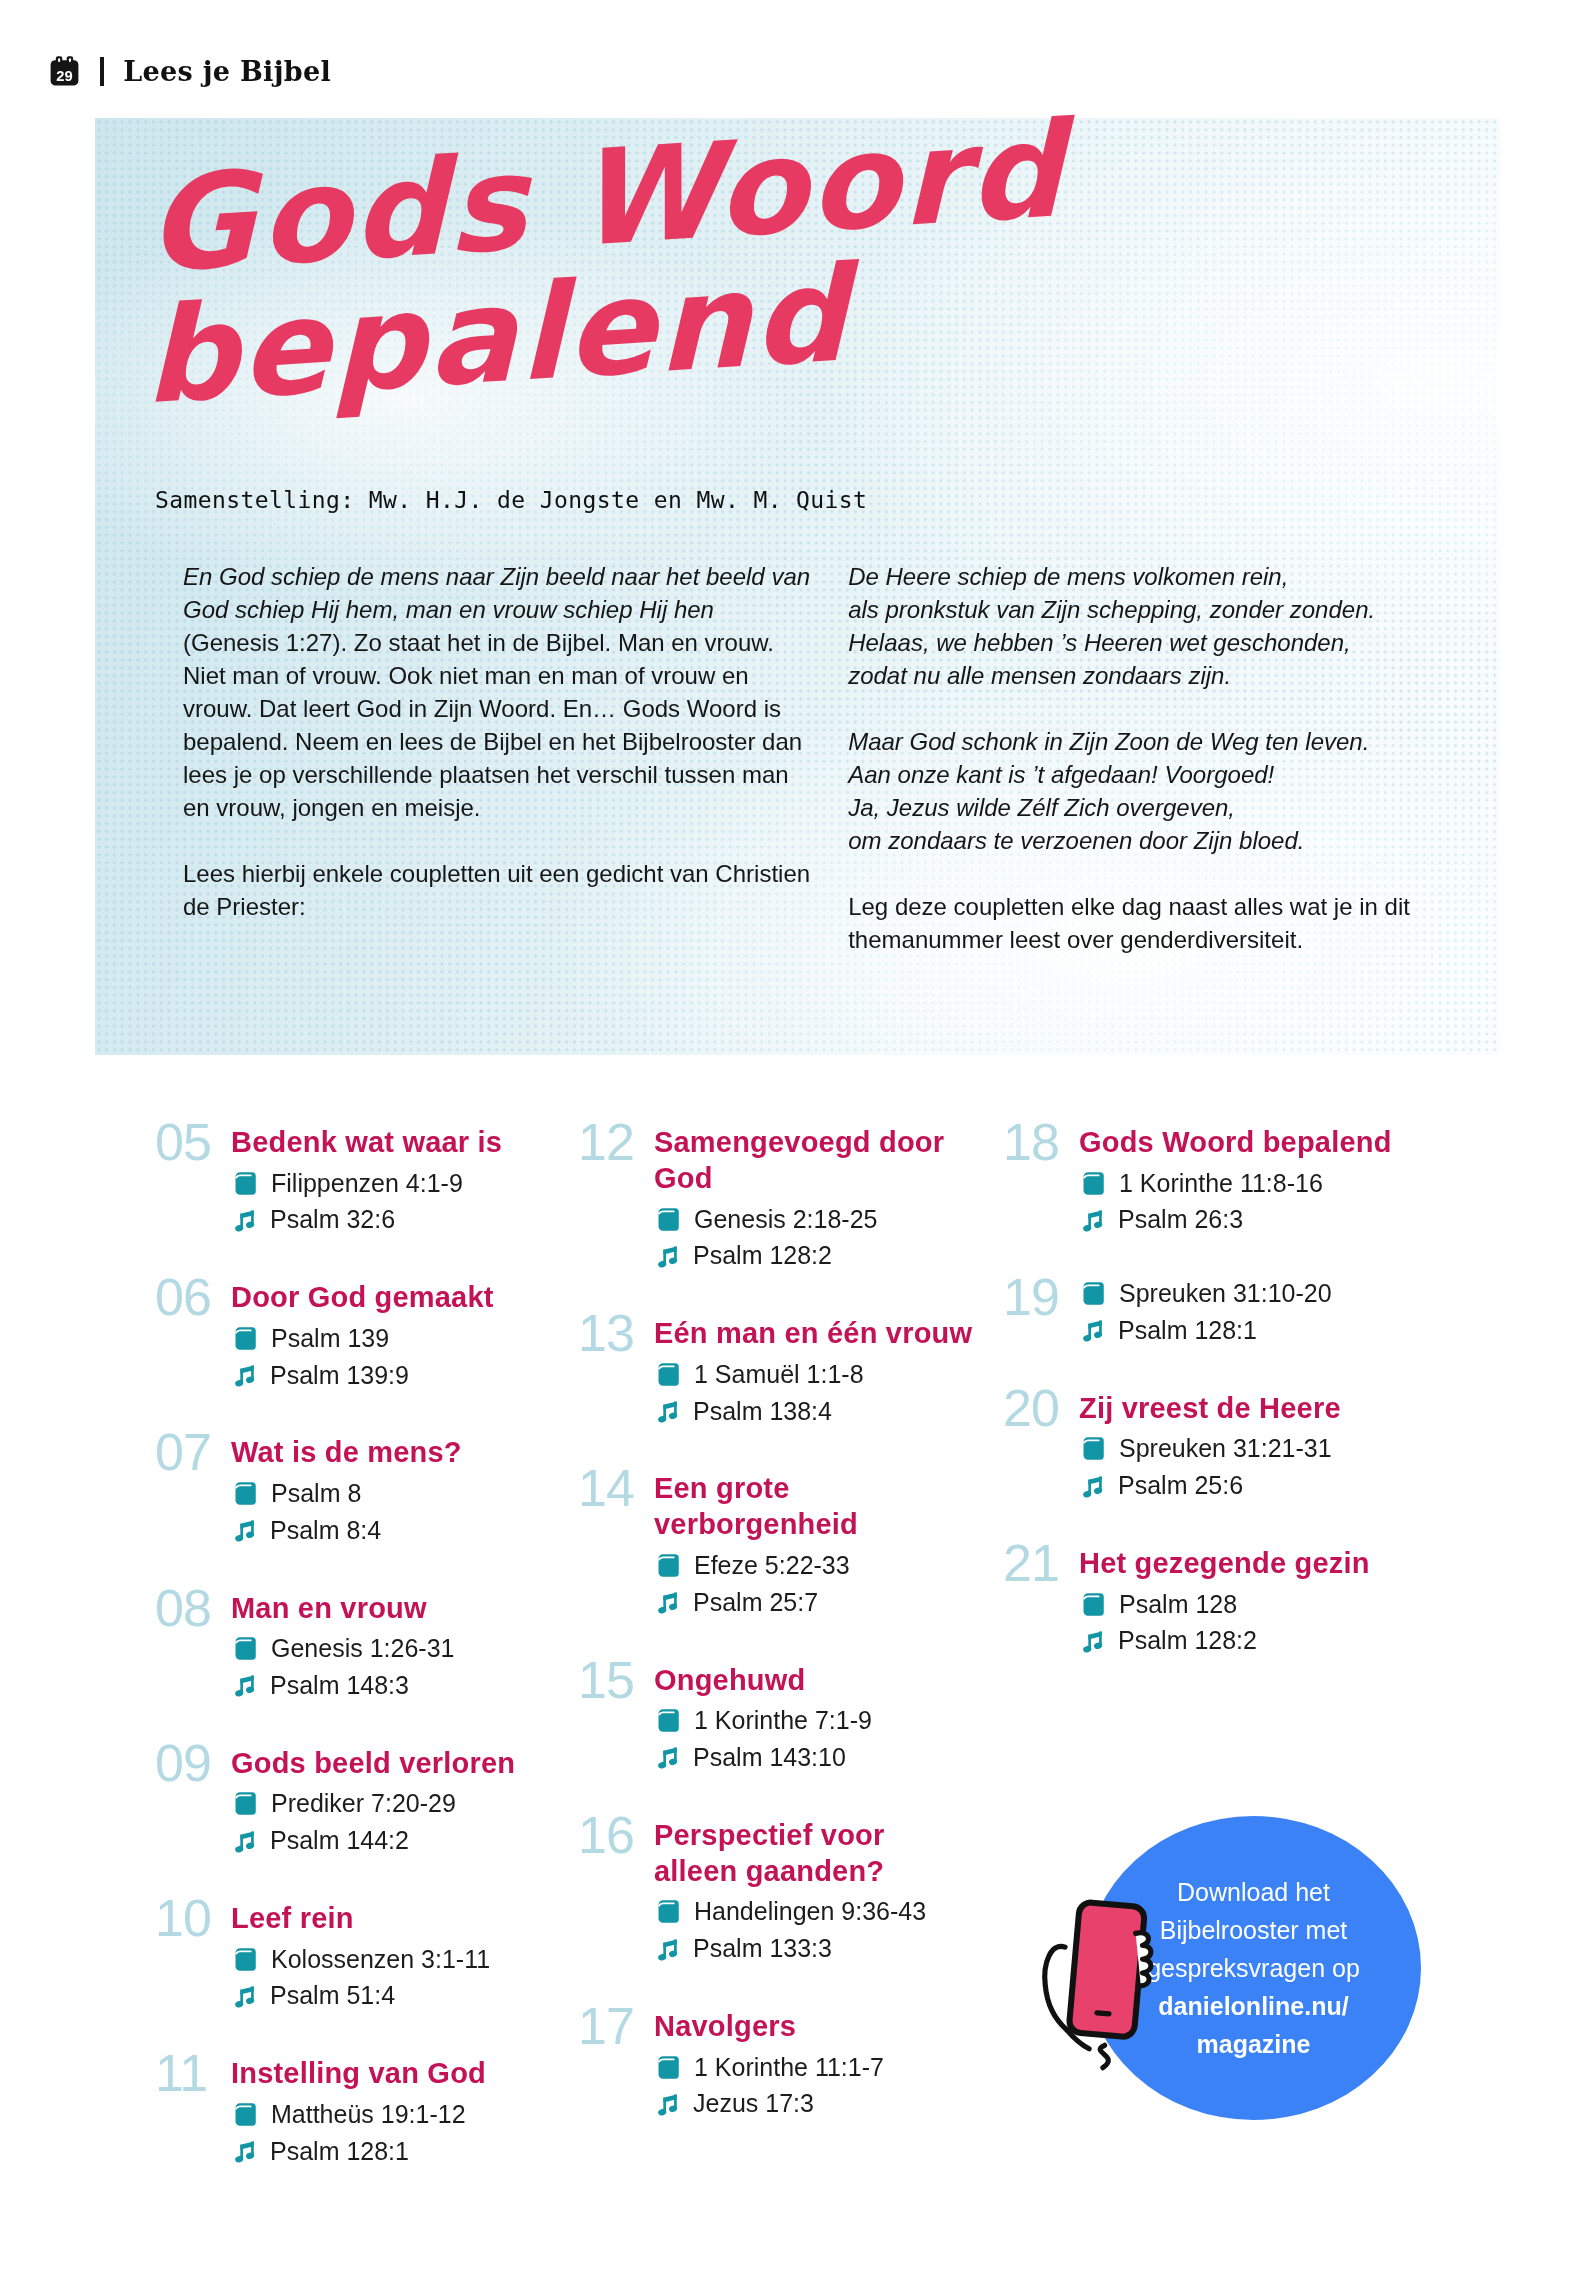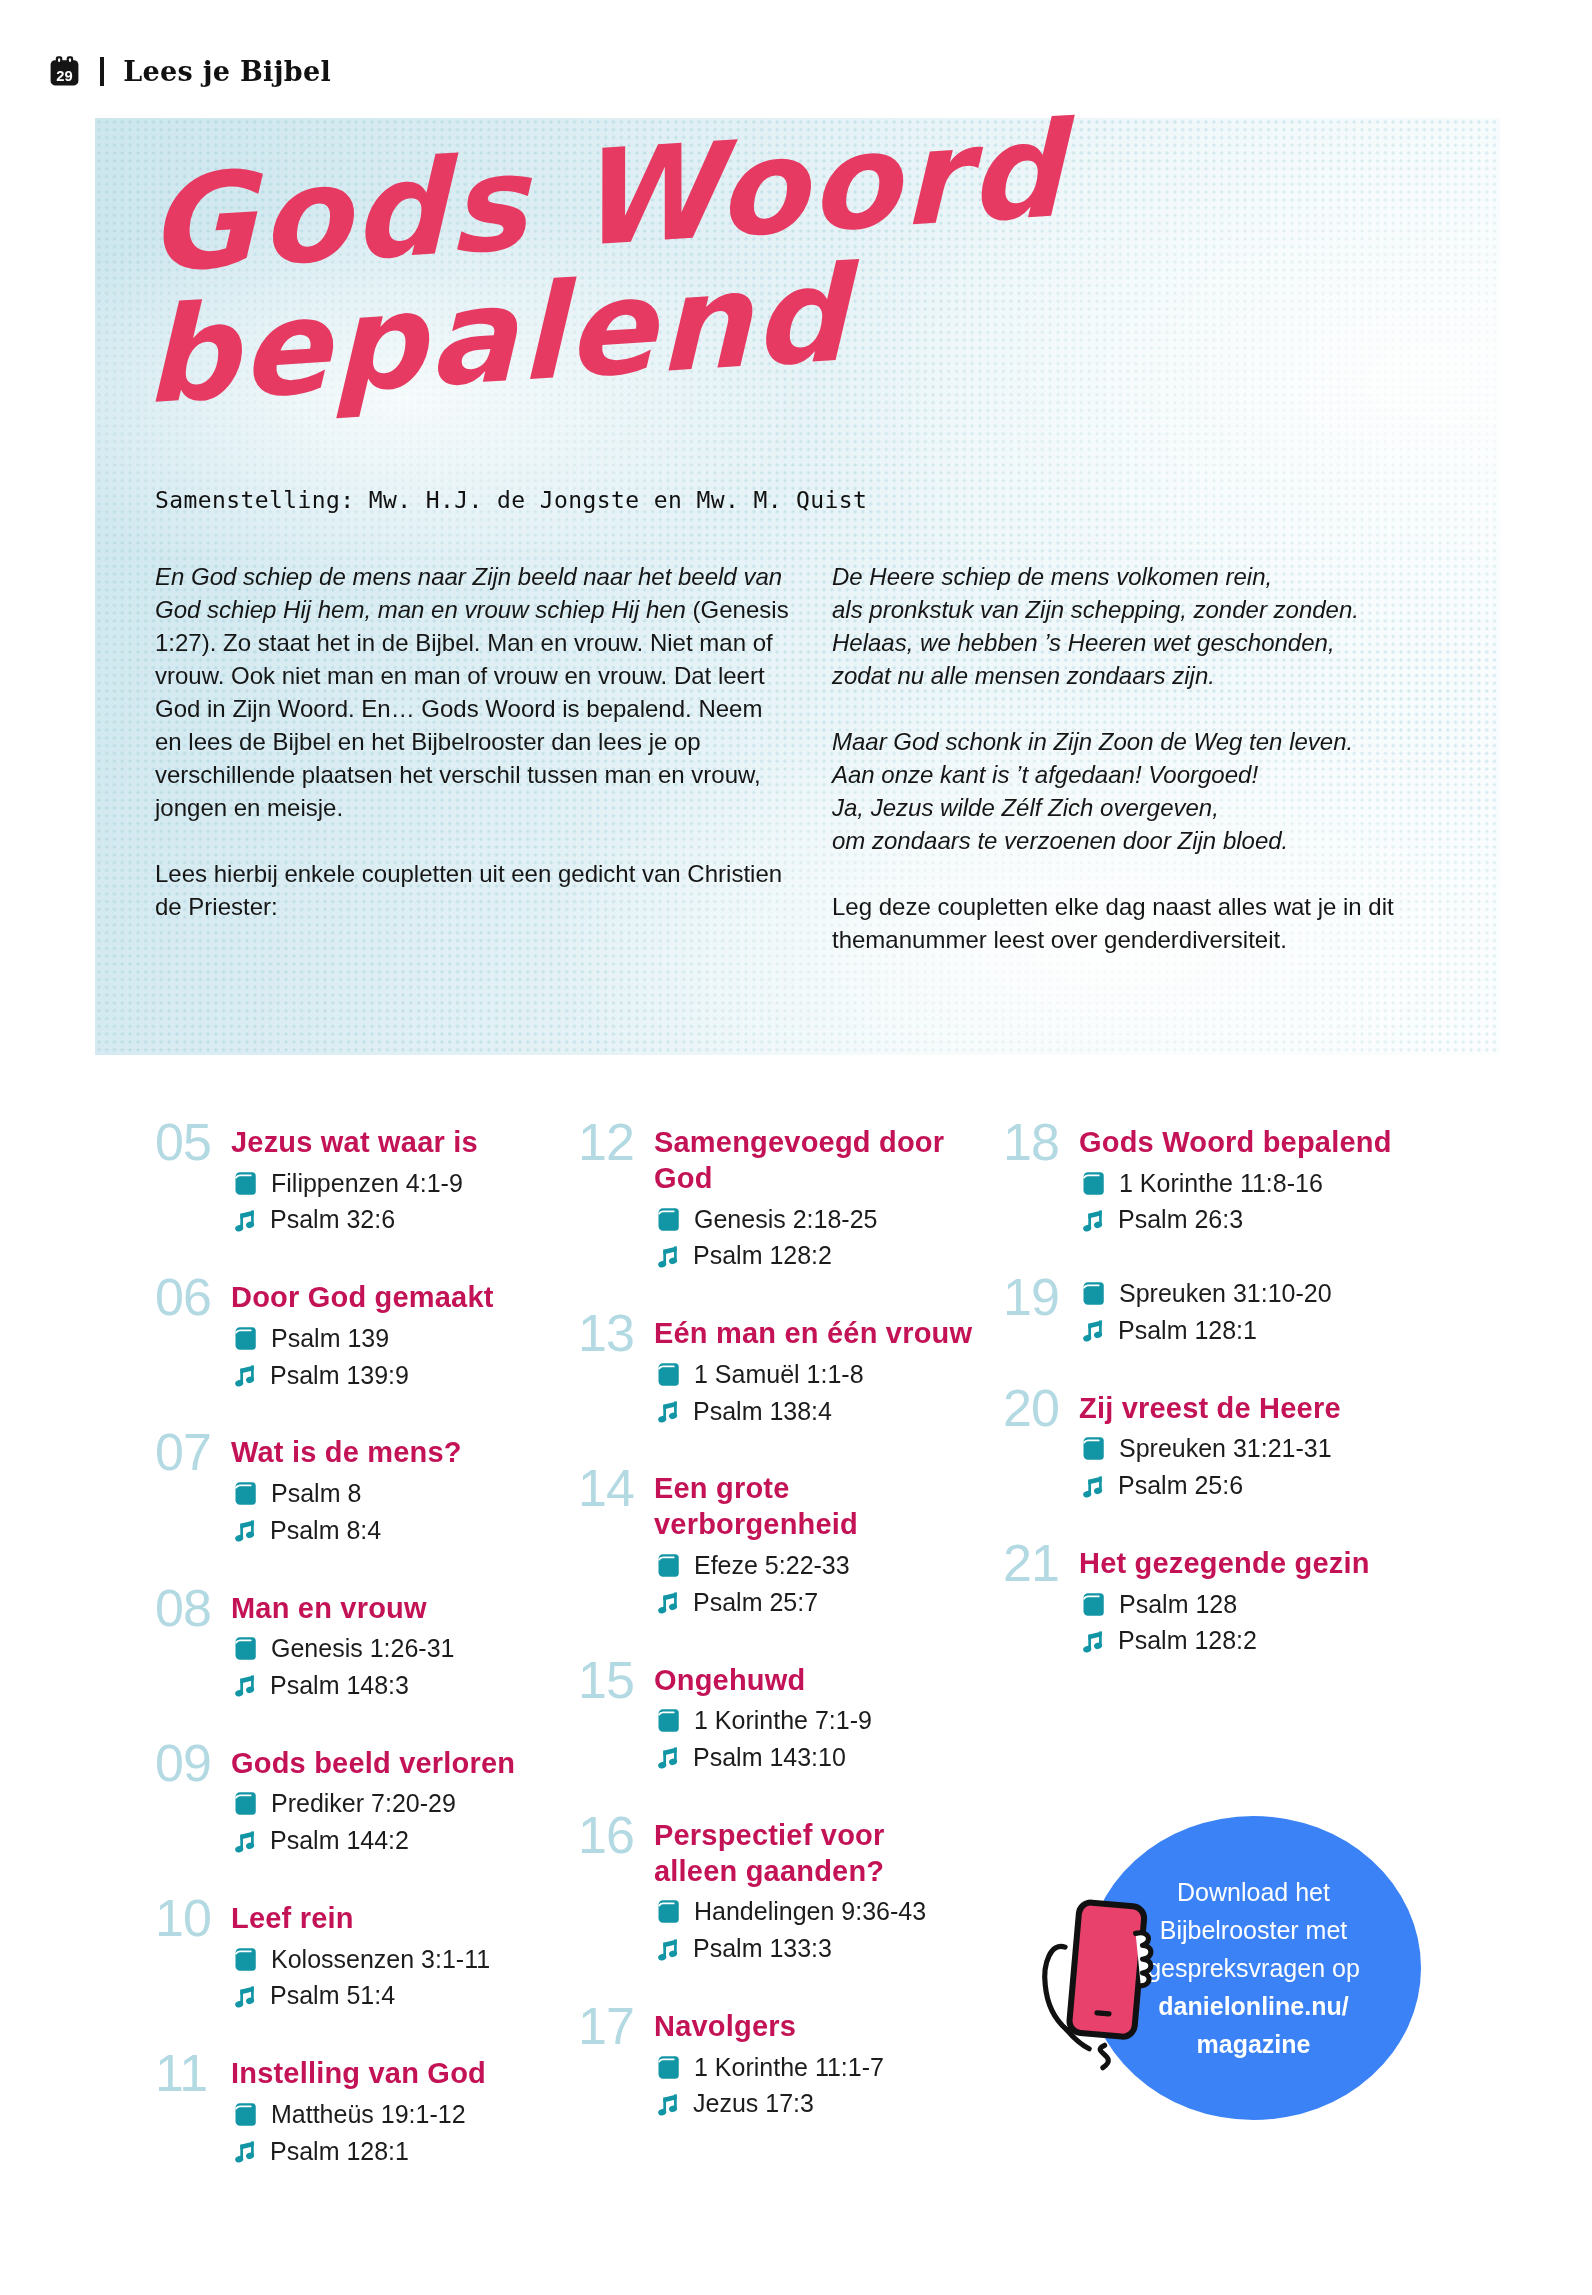--- a/index.html
+++ b/index.html
@@ -41,21 +41,21 @@
     white-space:nowrap;
   }
   .byline{
     left:60px; top:369px;
     font-family:"DejaVu Sans Mono", monospace; font-size:23px; color:#111; letter-spacing:0.4px;
   }
   .intro{
     left:60px; top:442px; width:1286px; display:flex; gap:38px;
     font-size:24px; line-height:33px; color:#161616;
   }
-  .intro-col-left{width:639px;}
+  .intro-col-left{width:639px;margin-left:28px;}
   .intro-col-right{width:604px;}
   .intro p{margin:0 0 33px 0;}
   .poem-stanza{margin:0 0 33px 0; font-style:italic;}
   .italic{font-style:italic;}
 
   
   .schedule{
     position:absolute; left:155px; top:1118px;
     display:grid; grid-template-columns:395px 397px 390px; column-gap:49px;gap:28px;
   }
@@ -130,21 +130,21 @@
         <p>Leg deze coupletten elke dag naast alles wat je in dit themanummer leest over genderdiversiteit.</p>
       </div>
     </div>
   </div>
 
   <div class="schedule">
     <div class="schedule-col">
   <div class="entry">
     <div class="entry-num">05</div>
     <div class="entry-body">
-      <div class="entry-title">Jezus wat waar is</div>
+      <div class="entry-title">Bedenk wat waar is</div>
       <div class="ref-row">
         <svg width="27" height="27" viewBox="0 0 24 24">
           <path d="M4 6 C4 3.8 5.8 2 8 2 H19 C20.7 2 22 3.3 22 5 V19 C22 20.7 20.7 22 19 22 H8 C5.8 22 4 20.2 4 18 Z" fill="#1295a5"></path>
           <path d="M4.6 6.6 C5.4 5.2 6.6 4.8 8 4.8 H17.5" fill="none" stroke="#ffffff" stroke-width="1.7" stroke-linecap="round"></path>
         </svg>
         <span>Filippenzen 4:1-9</span>
       </div>
       <div class="ref-row">
         <svg width="26" height="26" viewBox="0 0 24 24">
           <polygon points="8.6,6.2 21,3.2 21,7.6 8.6,10.6" fill="#1295a5"></polygon>

